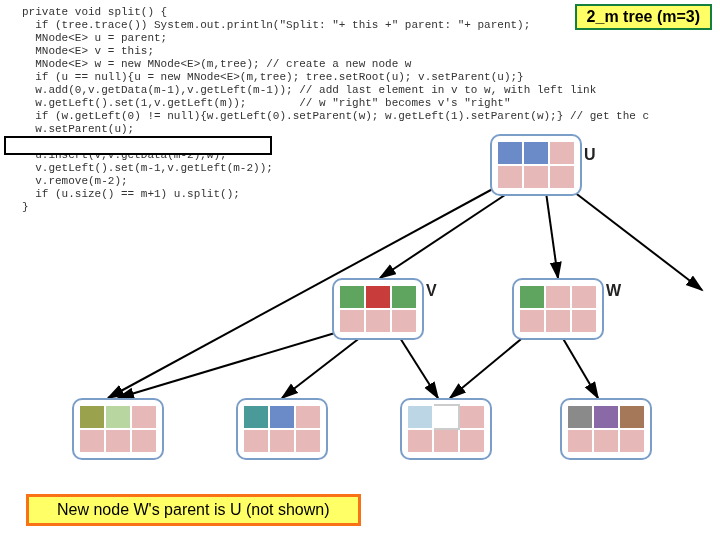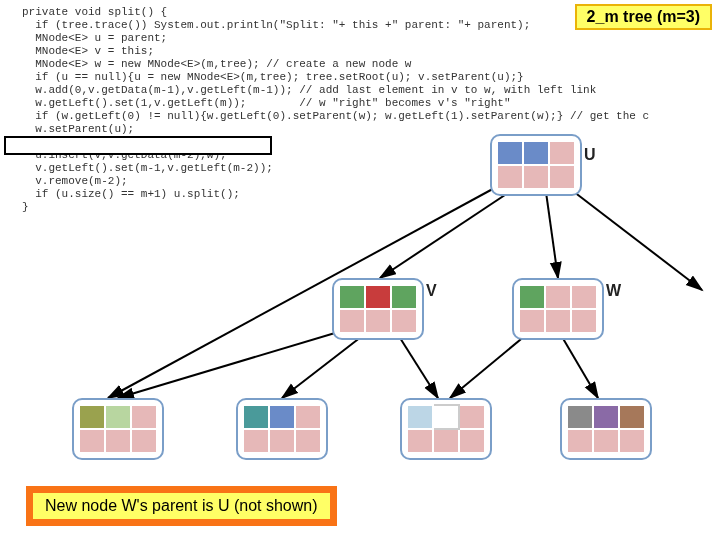--- a/index.html
+++ b/index.html
@@ -21,38 +21,38 @@
     line-height: 13px;
     color: #333;
     white-space: pre;
     margin-left: 16px;
   }
   .title-box {
     position: absolute;
     right: 8px;
     top: 4px;
     background: #ffff66;
-    border: 2px solid #eab308;
+    border: 2px solid #15803d;
     padding: 2px 10px;
     font-weight: bold;
     font-size: 16px;
   }
   .highlight-box {
     position: absolute;
     border: 2px solid #000;
     background: #fff;
     height: 15px;
   }
   .caption-box {
     position: absolute;
     left: 26px;
     bottom: 14px;
     background: #ffff66;
-    border: 7px solid #f97316;
-    padding: 4px 12px;
+    border: 3px solid #f97316;
+    padding: 4px 28px;
     font-size: 16px;
     font-weight: 500;
   }
   svg.edges {
     position: absolute;
     left: 0;
     top: 0;
     width: 720px;
     height: 540px;
     pointer-events: none;

